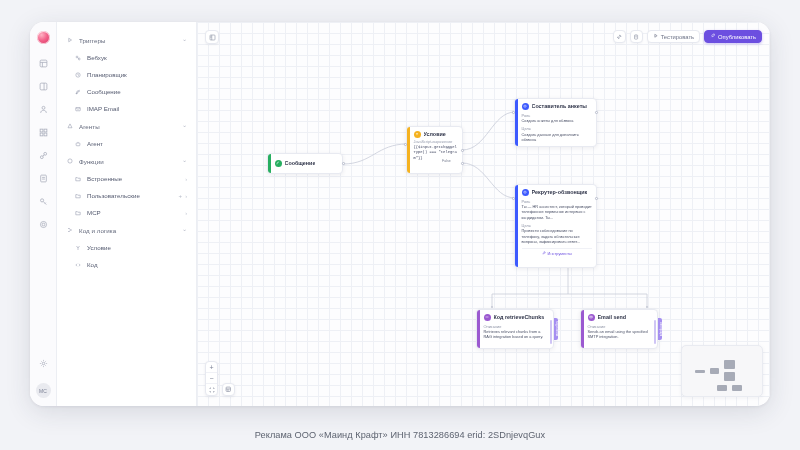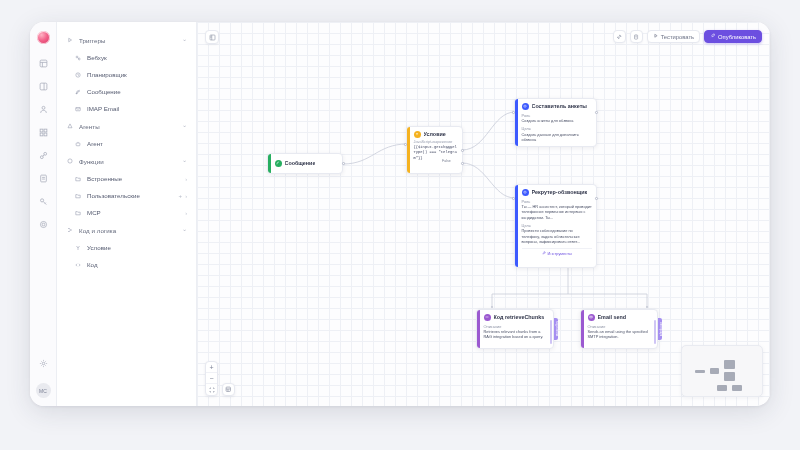--- a/index.html
+++ b/index.html
@@ -656,13 +656,14 @@
         <div class="mm-node" style="left:28px; top:22px; width:9px; height:6px;"></div>
         <div class="mm-node" style="left:42px; top:14px; width:11px; height:9px;"></div>
         <div class="mm-node" style="left:42px; top:26px; width:11px; height:9px;"></div>
         <div class="mm-node" style="left:35px; top:39px; width:10px; height:6px;"></div>
         <div class="mm-node" style="left:50px; top:39px; width:10px; height:6px;"></div>
       </div>
 
     </div>
   </div>
 
+  <div class="footer-ad">Реклама ООО «Маинд Крафт» ИНН 7813286694 erid: 2SDnjevqGux</div>
 </div>
 
 </body></html>

